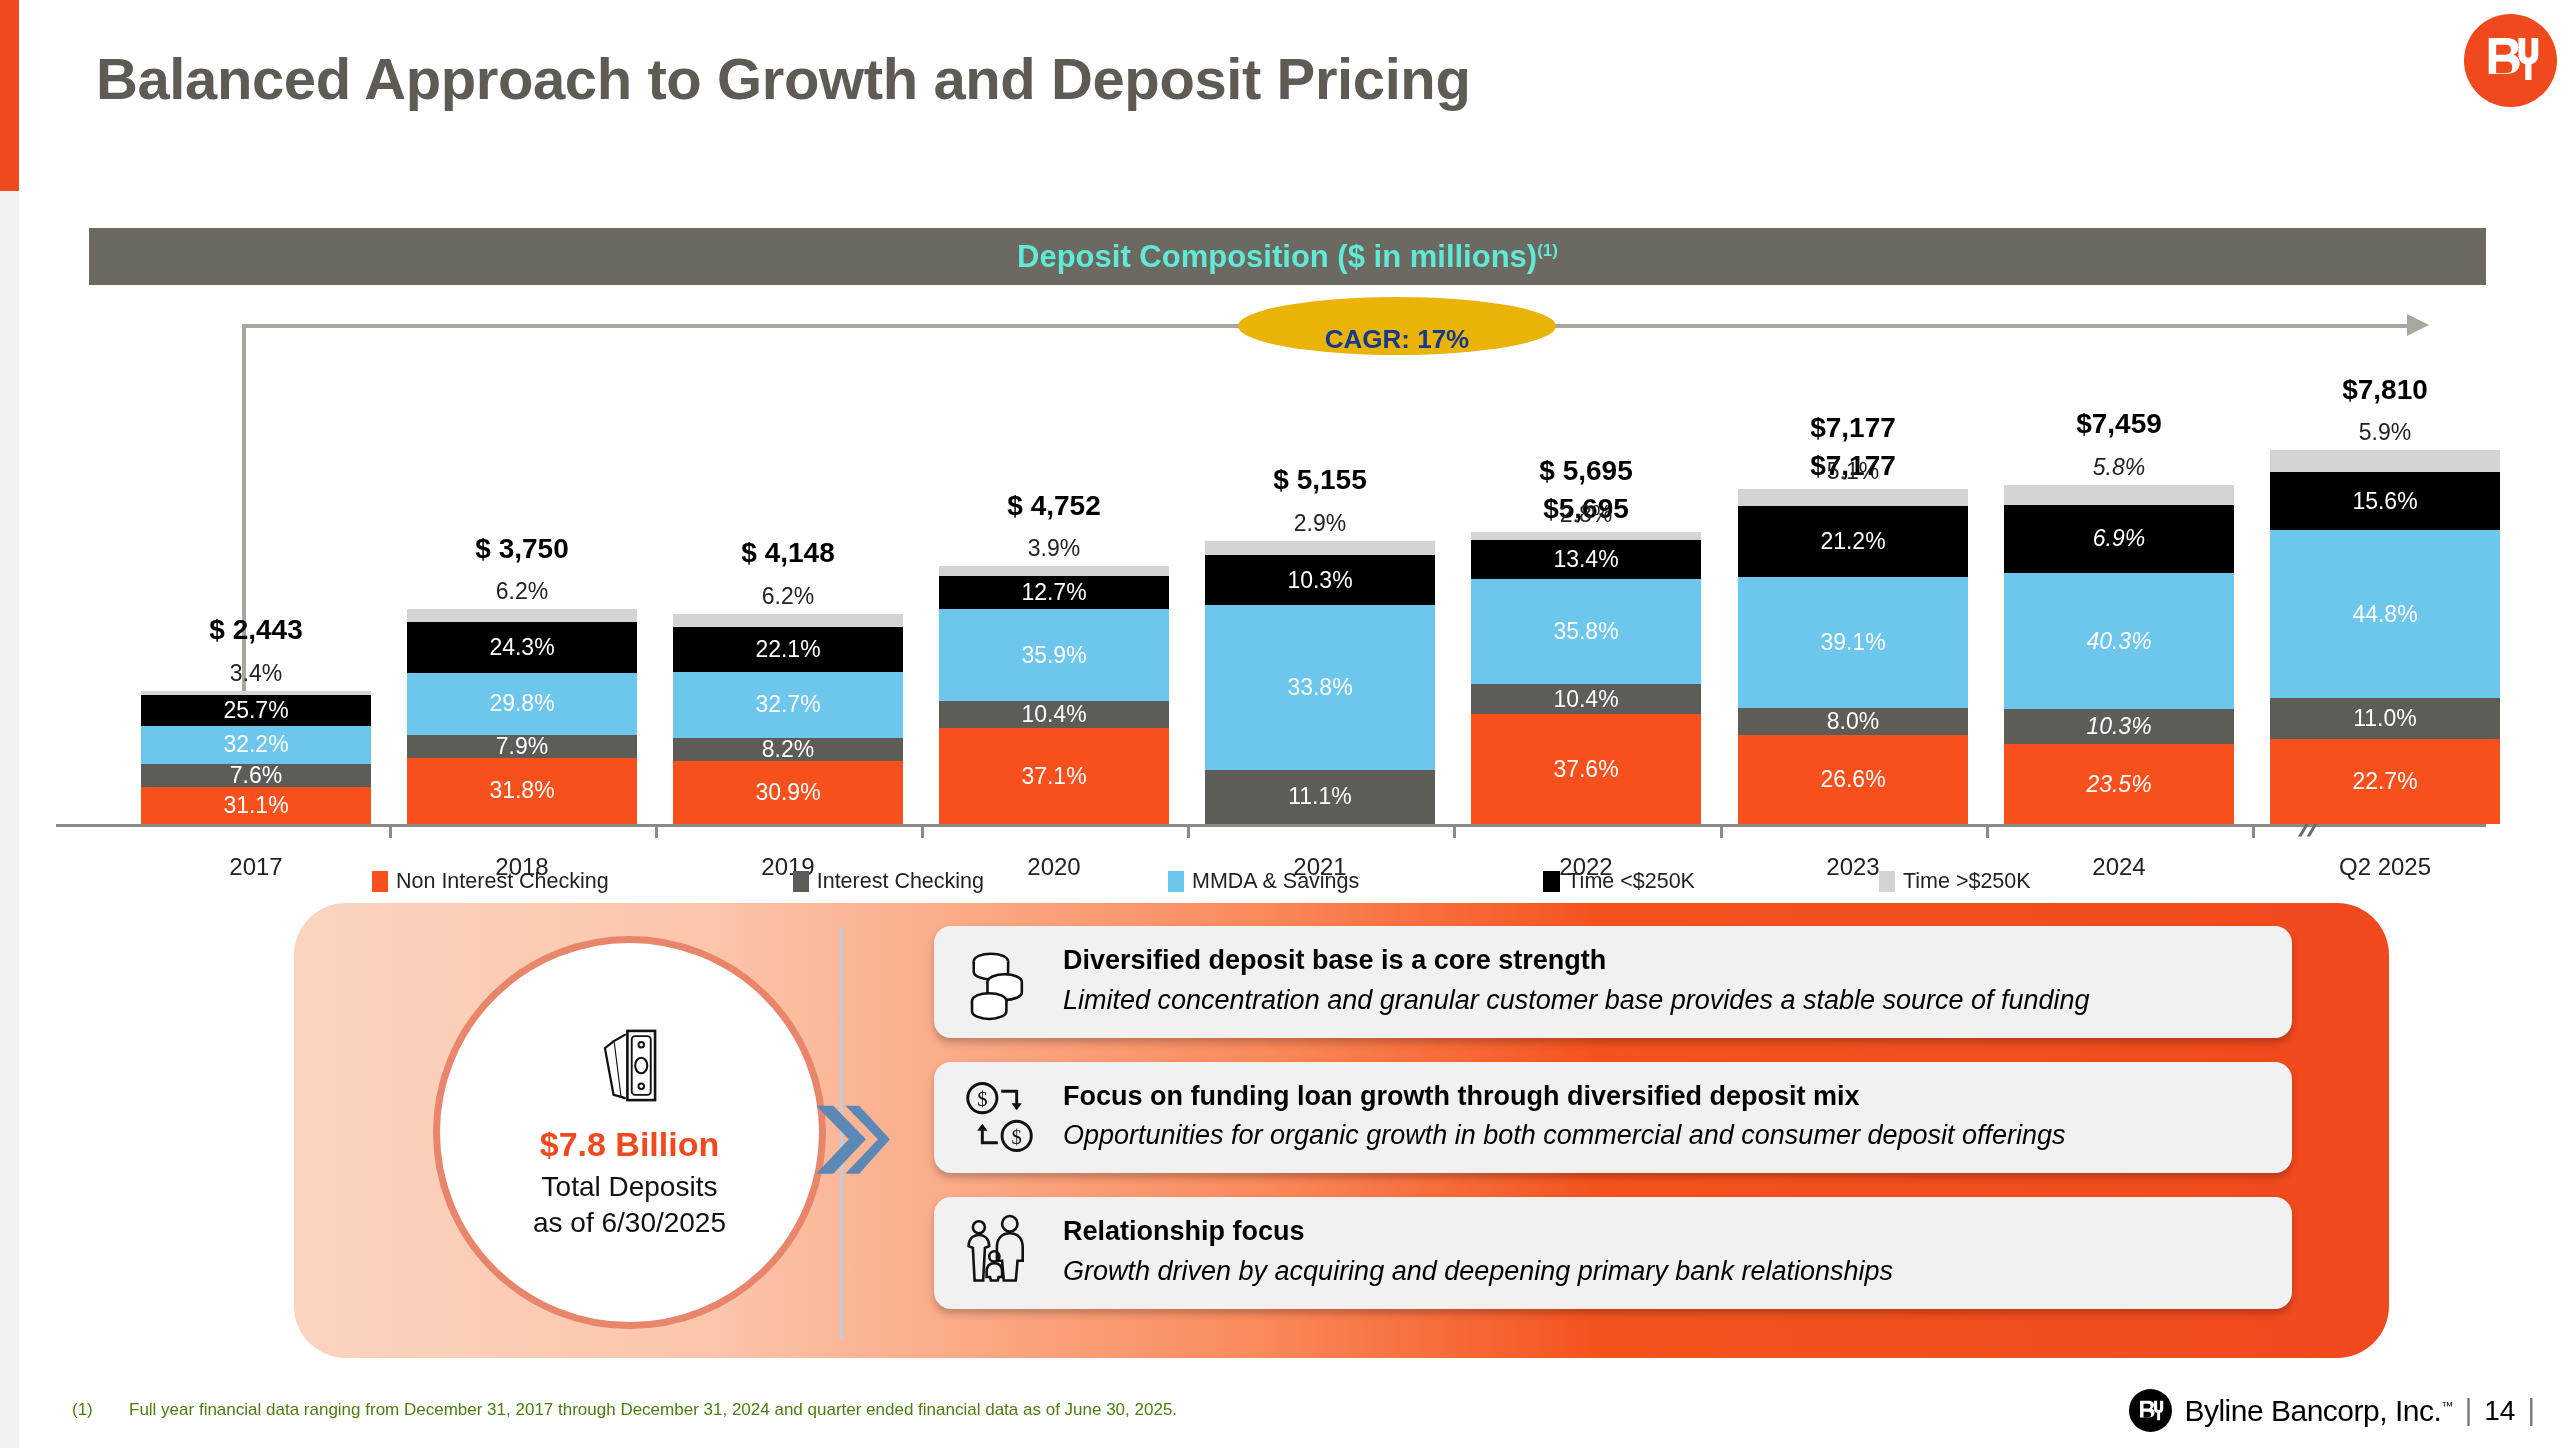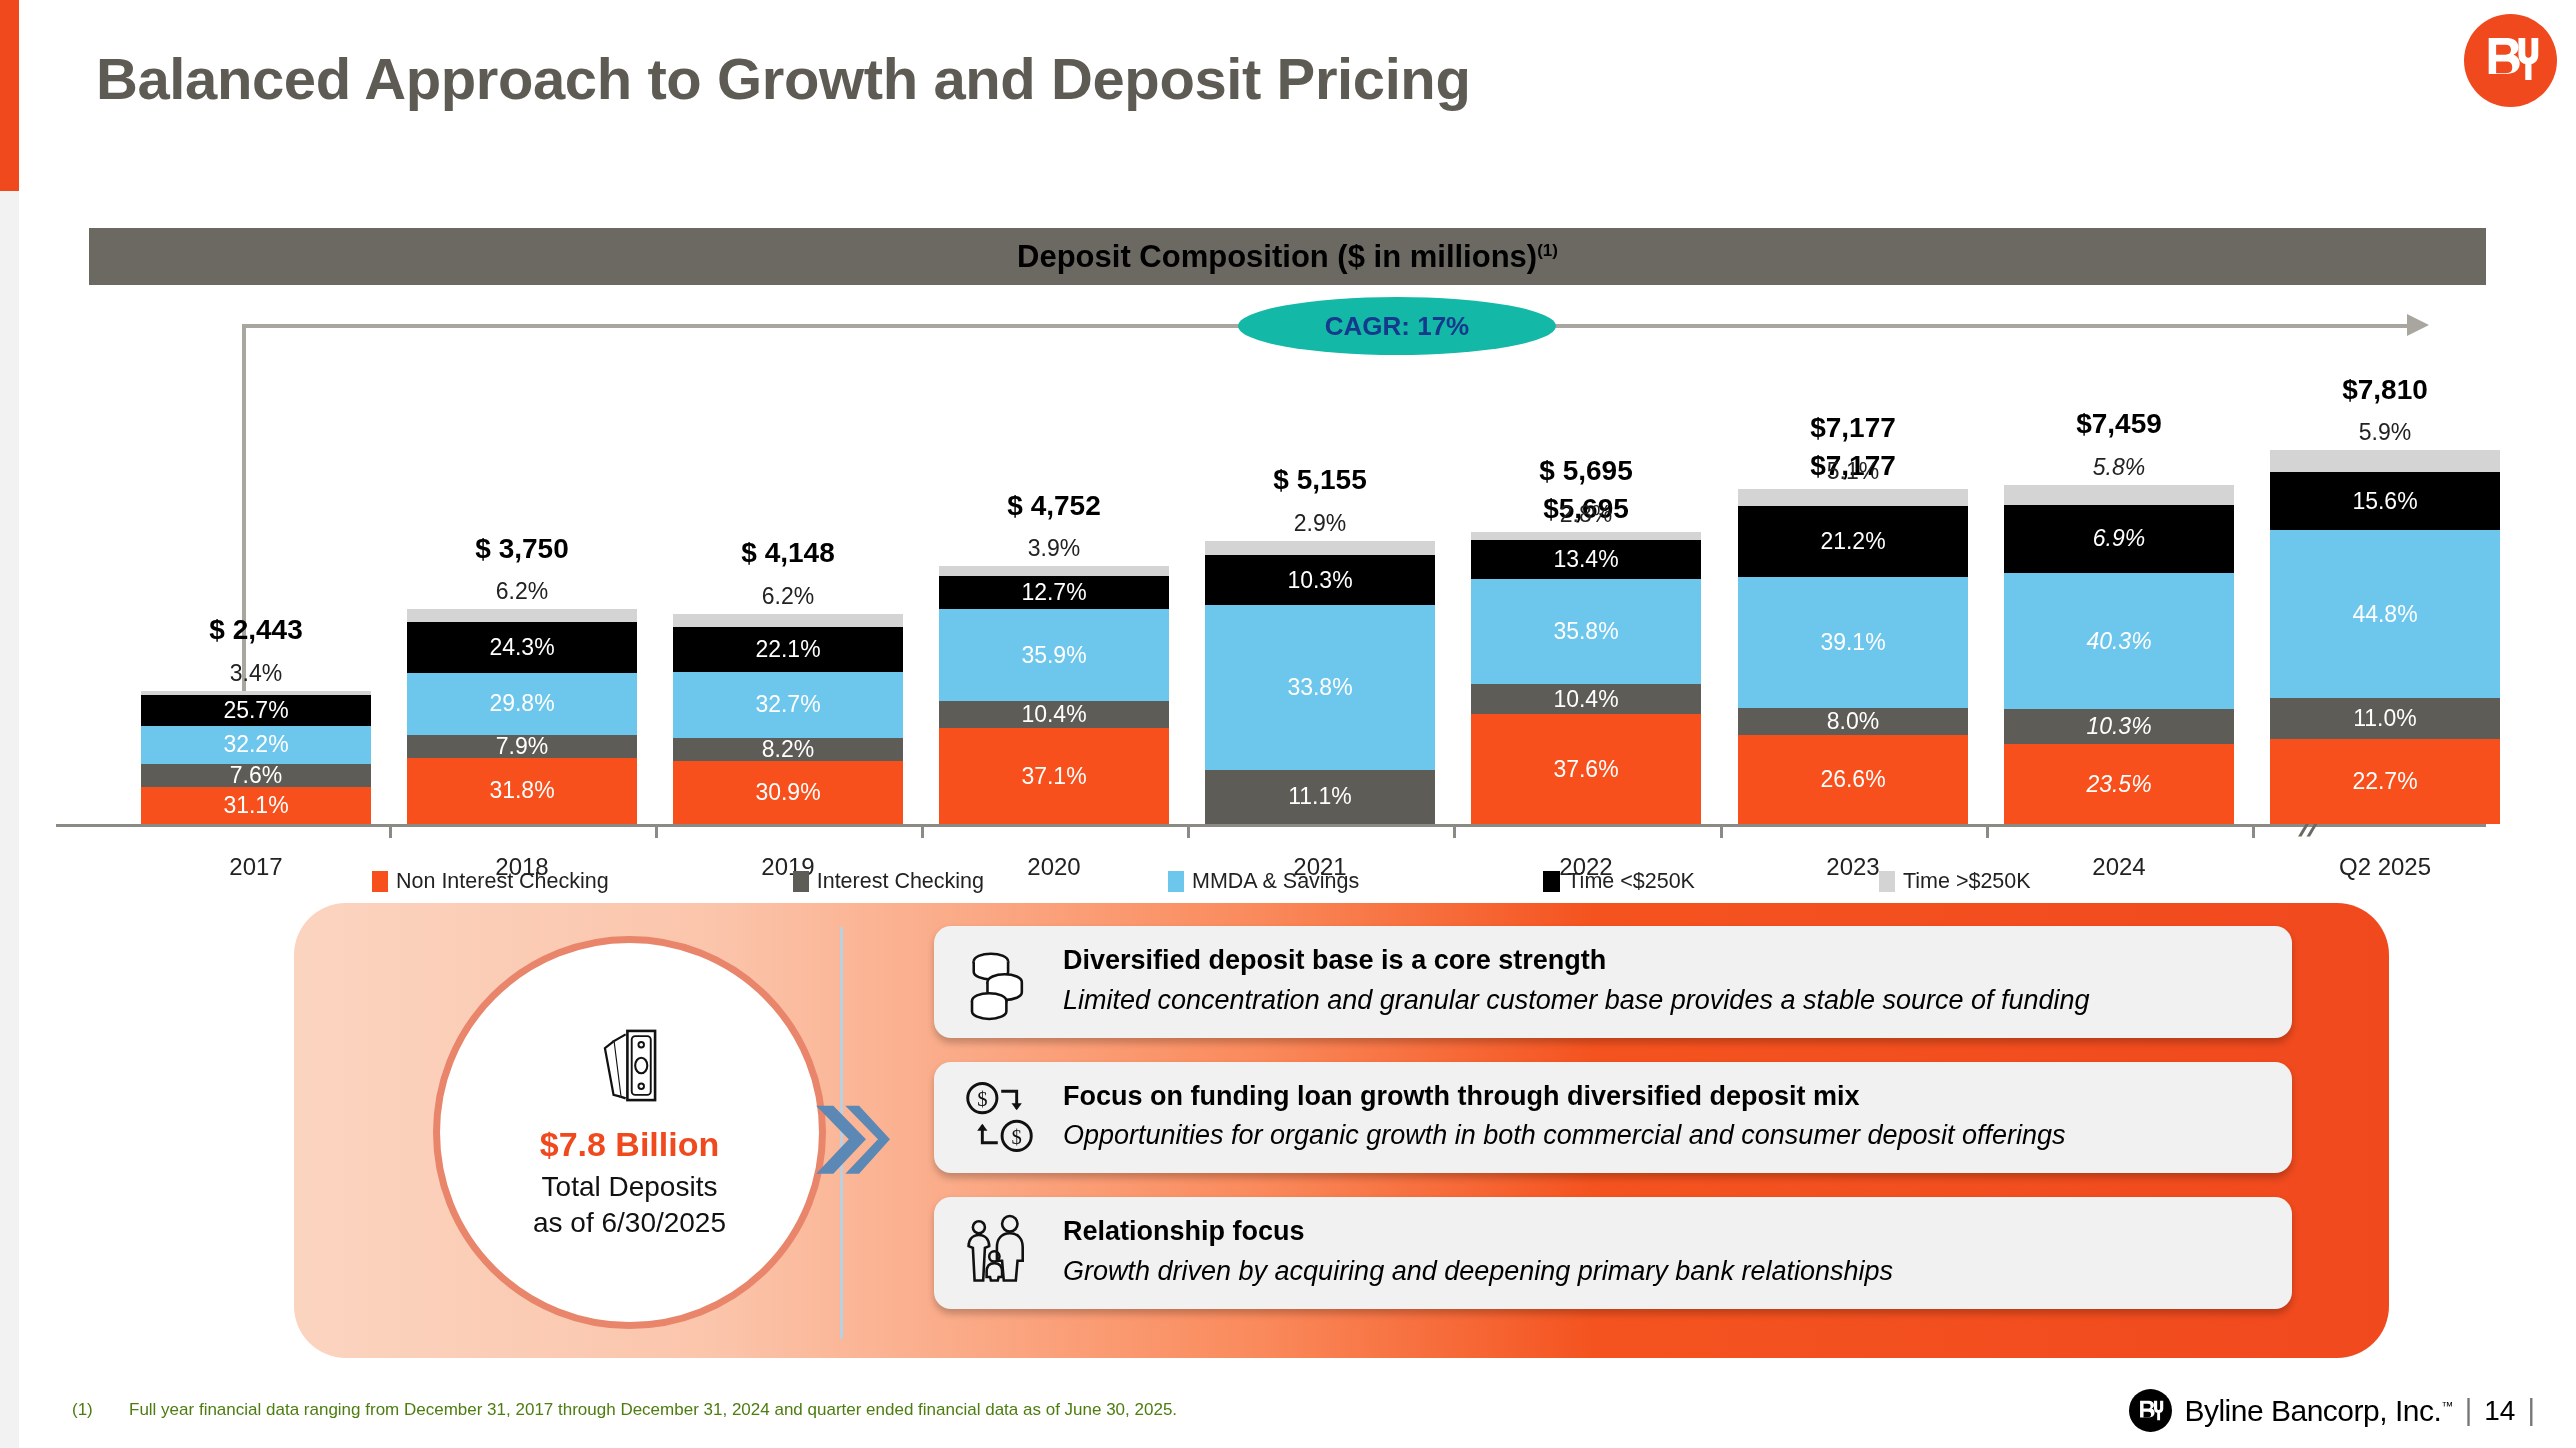--- a/index.html
+++ b/index.html
@@ -16,33 +16,33 @@
       color:#5d5b54;letter-spacing:-0.4px;white-space:nowrap;}
 
   
   .corner-logo{position:absolute;right:19px;top:13.7px;width:93px;height:93px;border-radius:50%;
       background:#f0491e;display:flex;align-items:center;justify-content:center;}
   .corner-logo svg{width:62px;height:62px;}
 
   
   .panel-header{position:absolute;left:89px;top:228px;width:2397px;height:57px;background:#6b6962;
       display:flex;align-items:center;justify-content:center;}
-  .panel-header-text{color:#000000;font-size:31px;font-weight:bold;}
+  .panel-header-text{color:#5eead4;font-size:31px;font-weight:bold;}
   .panel-header-text sup{font-size:17px;vertical-align:super;}
 
   
   .chart{position:absolute;left:89px;top:292px;width:2397px;height:601px;}
 
   
   .cagr-vert{position:absolute;left:153px;top:32px;width:4.3px;height:474px;background:#a9a6a0;}
   .cagr-horiz{position:absolute;left:153px;top:32px;width:2172px;height:4.3px;background:#a9a6a0;}
   .cagr-head{position:absolute;left:2318px;top:22px;width:0;height:0;
       border-left:22px solid #a9a6a0;border-top:11px solid transparent;border-bottom:11px solid transparent;}
   .cagr-pill{position:absolute;left:1149px;top:5.2px;width:318px;height:58px;border-radius:50%;
-      background:#14b8a6;display:flex;align-items:center;justify-content:center;z-index:4;}
+      background:#eab308;display:flex;align-items:flex-end;justify-content:center;z-index:4;}
   .cagr-pill span{color:#15398c;font-size:26px;font-weight:bold;}
 
   
   .baseline{position:absolute;left:-33px;top:532px;width:2430px;height:3.4px;background:#8c8a84;}
   .tick{position:absolute;top:532px;width:2.6px;height:13.7px;background:#8c8a84;}
 
   
   .axis-break{position:absolute;left:2214px;top:505px;color:#6b6962;font-size:43px;
       font-weight:300;transform:skewX(-18deg);letter-spacing:-3.4px;}
 

